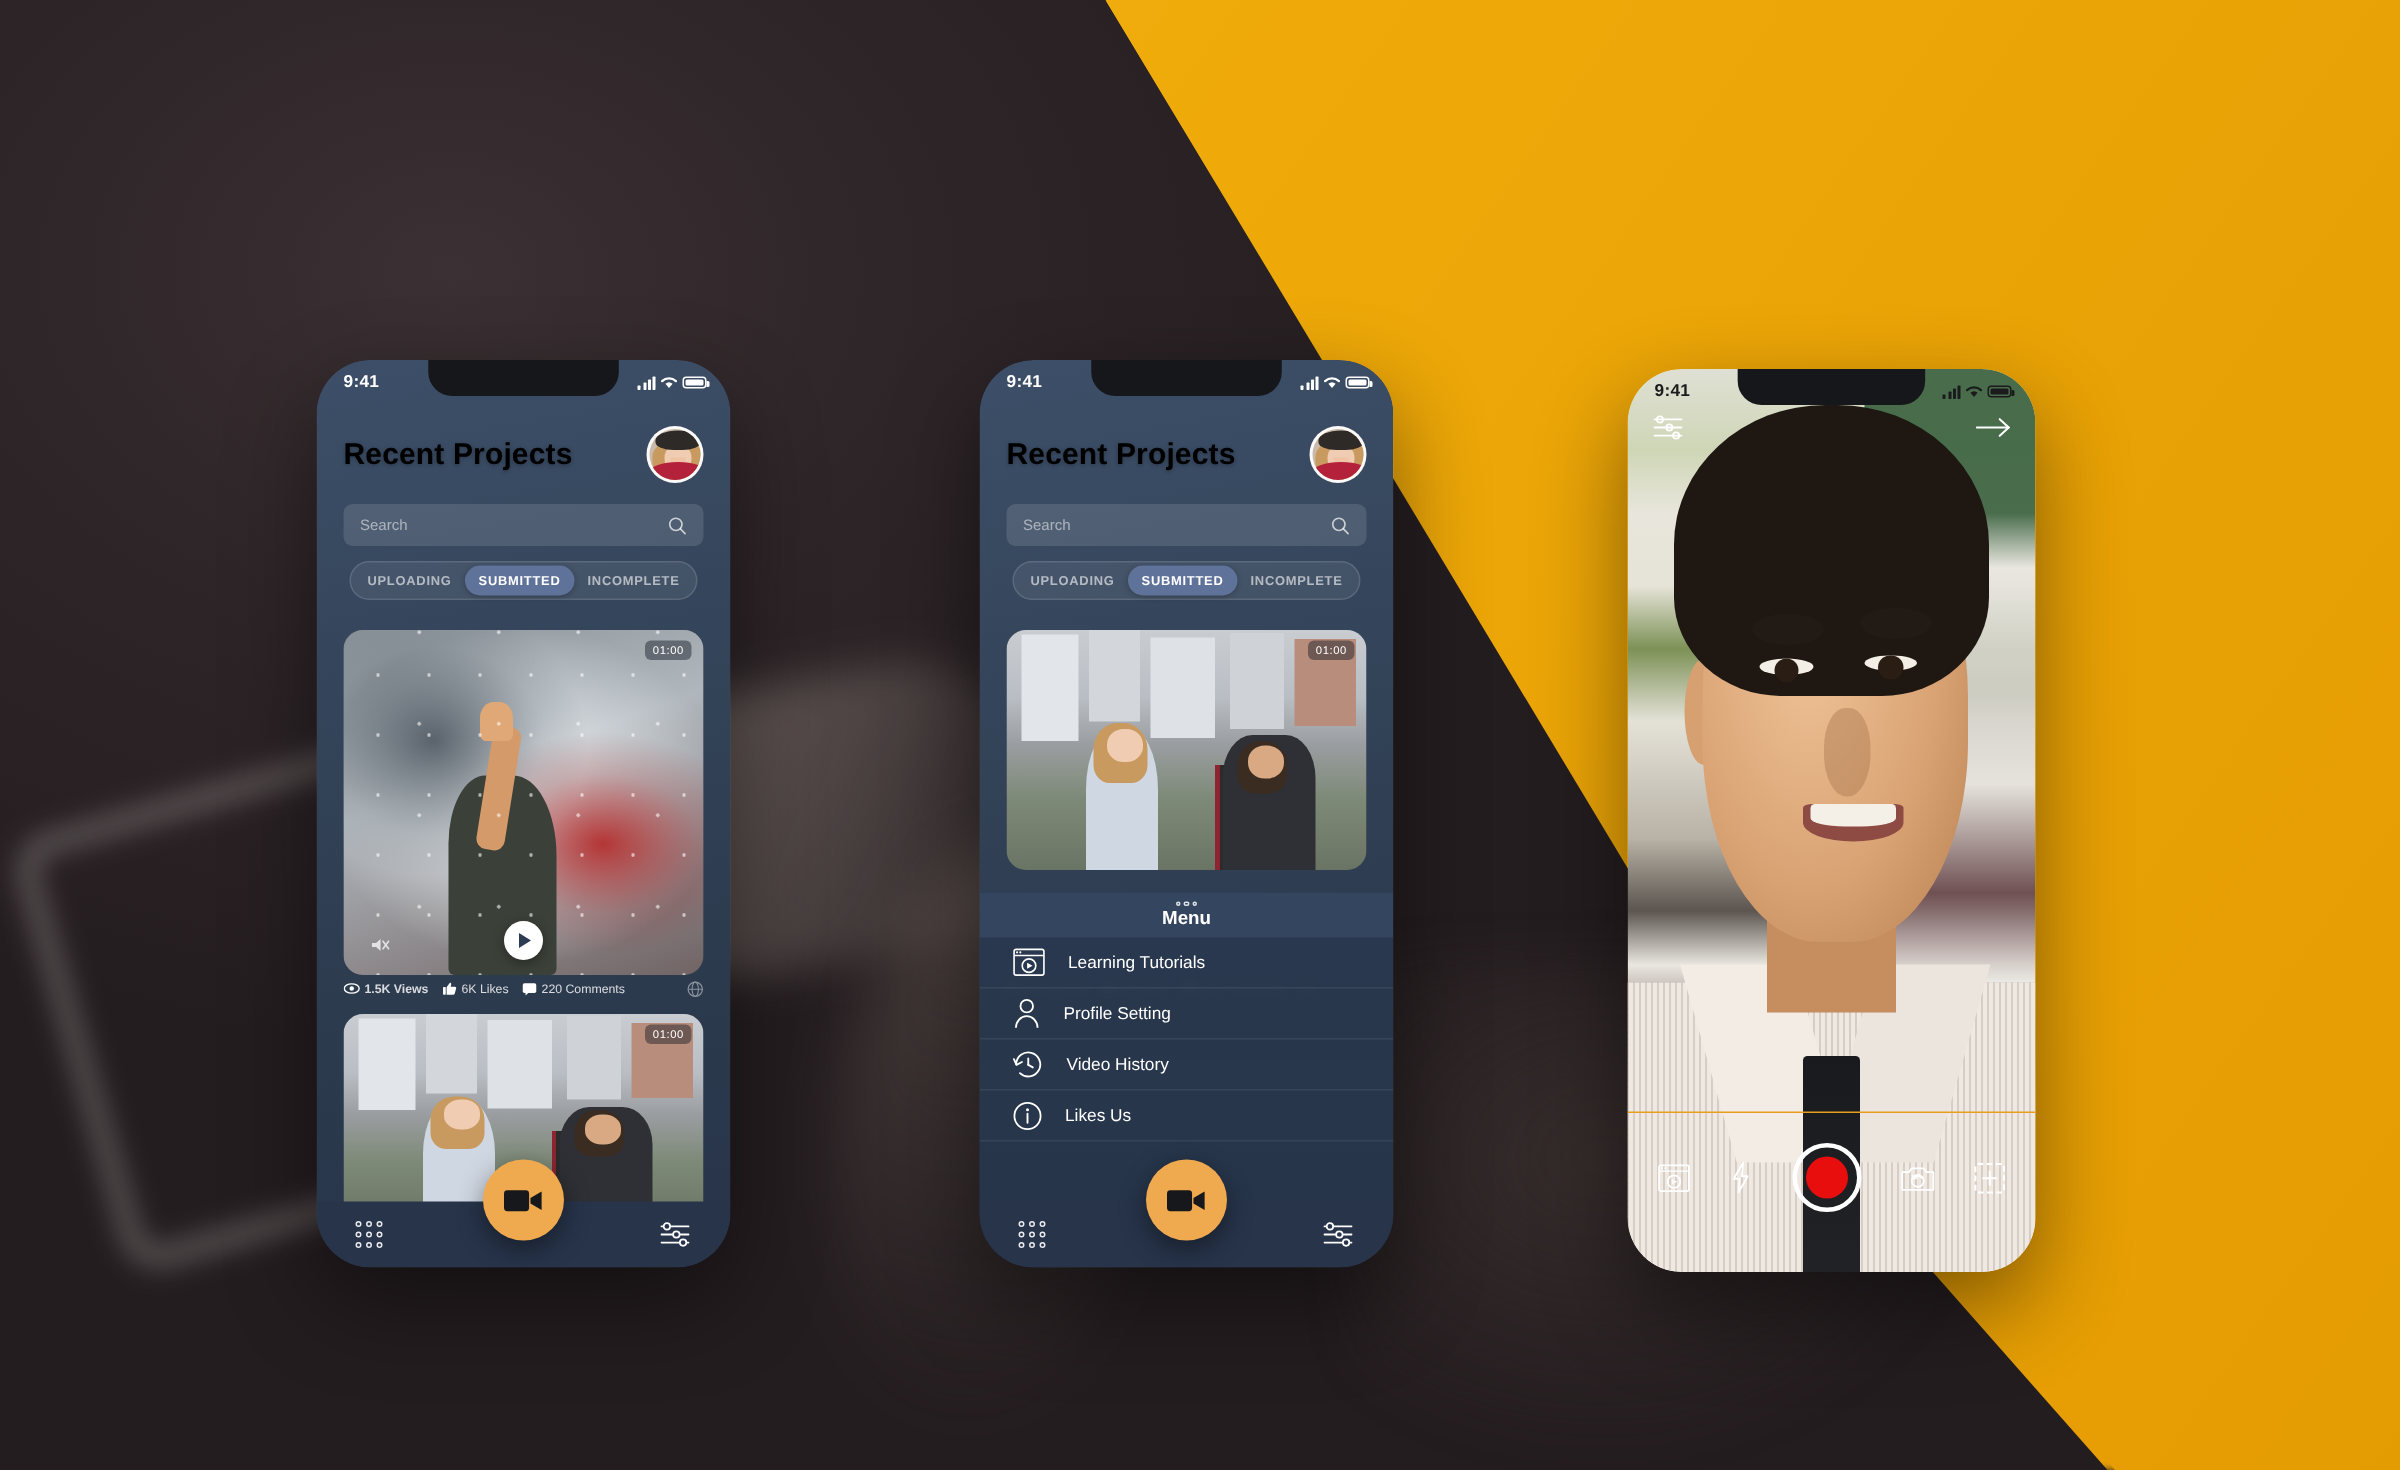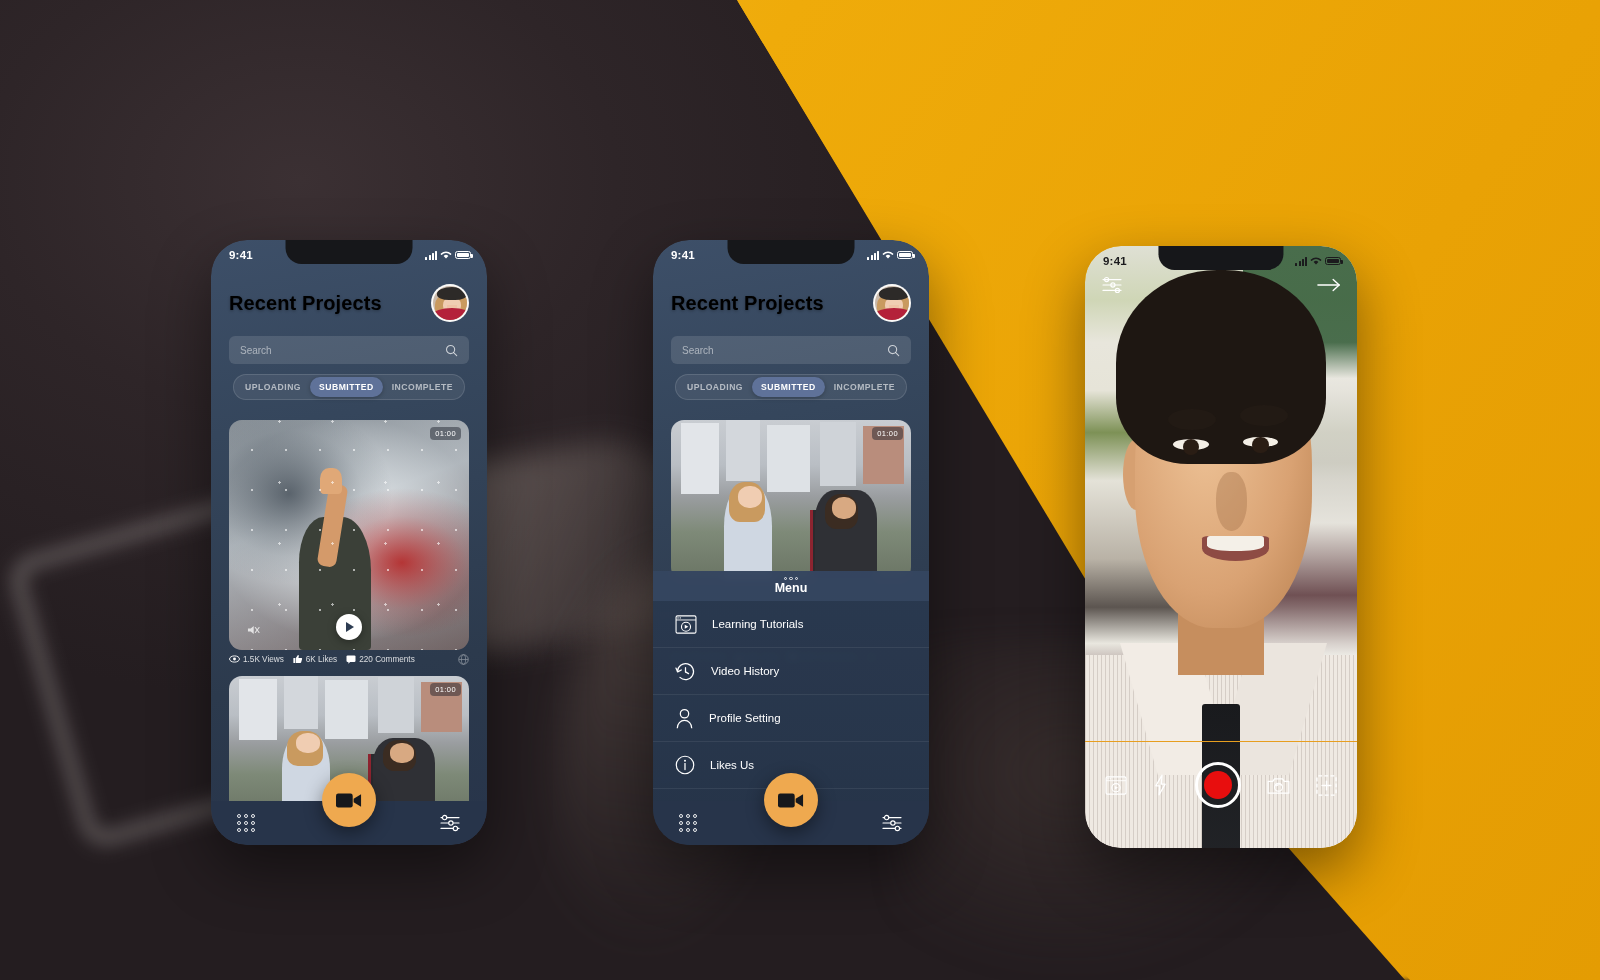--- a/index.html
+++ b/index.html
@@ -166,26 +166,27 @@
     box-shadow:0 6px 18px rgba(0,0,0,.42);
   }
   .dots9{display:grid;grid-template-columns:repeat(3,4px);gap:3px;}
   .dots9 i{width:4px;height:4px;border-radius:50%;border:1.1px solid rgba(255,255,255,.9);display:block;}
 
   
   .menu-ov {
     position:absolute; left:0; right:0; z-index:18;
     background: linear-gradient(180deg, rgba(42,57,79,.97) 0%, rgba(38,52,73,.93) 100%);
     backdrop-filter: blur(3px);
+    margin-top: 24px;
   }
   .menu-head{height:30px;display:flex;flex-direction:column;align-items:center;justify-content:center;background:rgba(62,81,110,.55);}
   .menu-grip{display:flex;gap:2.5px;margin-bottom:1px;}
   .menu-grip i{width:3.2px;height:3.2px;border-radius:50%;border:1px solid rgba(255,255,255,.85);display:block;}
   .menu-head span{font-size:12.5px;font-weight:bold;color:#fff;}
-  .menu-item{height:47px;display:flex;align-items:center;gap:15px;padding:0 22px;border-bottom:1px solid rgba(255,255,255,.07);}
+  .menu-item{height:34px;display:flex;align-items:center;gap:15px;padding:0 22px;border-bottom:1px solid rgba(255,255,255,.07);}
   .menu-item span{font-size:11.5px;color:#fff;}
   .ghost-stats{position:absolute;left:18px;right:18px;display:flex;align-items:center;gap:9px;font-size:8.2px;color:rgba(255,255,255,.30);}
 
   
   .cam-photo{position:absolute;inset:0;overflow:hidden;}
   .cam-bg{position:absolute;inset:0;background:
     linear-gradient(180deg,#dfe0d4 0%,#cfd6b6 9%,#e8e6dc 16%,#e6e4d8 24%,#7d9156 31%,#e4e2d8 39%,
       #b9b2a6 52%,#5c5550 60%,#e9e7df 66%,#6f4e52 75%,#e6e2da 82%,#8a7b74 90%,#e3e0d8 100%);}
   .cam-bg2{position:absolute;left:58%;top:0;bottom:0;right:0;background:
     linear-gradient(180deg,#3c6340 0%,#3c6340 16%,#e9e7e0 22%,#cfcdc4 36%,#e7e5de 46%,
@@ -293,21 +294,21 @@
         </svg>
         <div class="playbtn"></div>
       </div>
 
       <div class="stats" style="top:410px;">
         <span class="stat">
           <svg width="11" height="8" viewBox="0 0 12 8">
             <ellipse cx="6" cy="4" rx="5.4" ry="3.4" stroke="#fff" stroke-width="1" fill="none"></ellipse>
             <circle cx="6" cy="4" r="1.6" fill="#fff"></circle>
           </svg>
-          <b style="font-weight:normal">1.5K Views</b>
+          <b style="font-weight:bold">1.5K Views</b>
         </span>
         <span class="stat">
           <svg width="10" height="10" viewBox="0 0 11 11">
             <path d="M3 10V4.6l2.4-3.4c.7 0 1.1.5 1 1.2L6 4.3h3.1c.7 0 1.1.6.9 1.2l-1 3.7c-.1.5-.5.8-1 .8z" fill="#fff"></path>
             <rect x="0.4" y="4.4" width="2" height="5.6" rx=".5" fill="#fff"></rect>
           </svg>
           <b style="font-weight:normal">6K Likes</b>
         </span>
         <span class="stat">
           <svg width="10" height="9" viewBox="0 0 11 10">
@@ -480,35 +481,35 @@
             <line x1="1" y1="5.5" x2="23" y2="5.5" stroke="#fff" stroke-width="1"></line>
             <circle cx="3.2" cy="3.2" r=".8" fill="#fff"></circle>
               <circle cx="5.6" cy="3.2" r=".8" fill="#fff"></circle>
             <circle cx="12" cy="13" r="5" stroke="#fff" stroke-width="1.2" fill="none"></circle>
             <path d="M10.6 10.8 L14.6 13 L10.6 15.2 Z" fill="#fff"></path>
           </svg>
           <span>Learning Tutorials</span>
         </div>
 
         <div class="menu-item">
+          <svg width="19" height="21" viewBox="0 0 20 22">
+            <circle cx="10" cy="6" r="4.4" stroke="#fff" stroke-width="1.3" fill="none"></circle>
+            <path d="M2.4 21.2 A7.6 8.2 0 0 1 17.6 21.2" stroke="#fff" stroke-width="1.3" fill="none"></path>
+          </svg>
+          <span>Profile Setting</span>
+        </div>
+
+        <div class="menu-item">
           <svg width="21" height="21" viewBox="0 0 22 22">
             <path d="M2.6 11 A8.4 8.4 0 1 1 5.2 17.2" stroke="#fff" stroke-width="1.3" fill="none" stroke-linecap="round"></path>
             <path d="M1 7.4 L2.8 11.4 L6.6 9.4" stroke="#fff" stroke-width="1.3" fill="none" stroke-linecap="round" stroke-linejoin="round"></path>
             <line x1="11" y1="7" x2="11" y2="11.4" stroke="#fff" stroke-width="1.3" stroke-linecap="round"></line>
             <line x1="11" y1="11.4" x2="14.2" y2="13.2" stroke="#fff" stroke-width="1.3" stroke-linecap="round"></line>
           </svg>
           <span>Video History</span>
-        </div>
-
-        <div class="menu-item">
-          <svg width="19" height="21" viewBox="0 0 20 22">
-            <circle cx="10" cy="6" r="4.4" stroke="#fff" stroke-width="1.3" fill="none"></circle>
-            <path d="M2.4 21.2 A7.6 8.2 0 0 1 17.6 21.2" stroke="#fff" stroke-width="1.3" fill="none"></path>
-          </svg>
-          <span>Profile Setting</span>
         </div>
 
         <div class="menu-item">
           <svg width="20" height="20" viewBox="0 0 22 22">
             <circle cx="11" cy="11" r="9.6" stroke="#fff" stroke-width="1.3" fill="none"></circle>
             <circle cx="11" cy="6.4" r="1.1" fill="#fff"></circle>
             <line x1="11" y1="9.4" x2="11" y2="16" stroke="#fff" stroke-width="1.4" stroke-linecap="round"></line>
           </svg>
           <span>Likes Us</span>
         </div>

